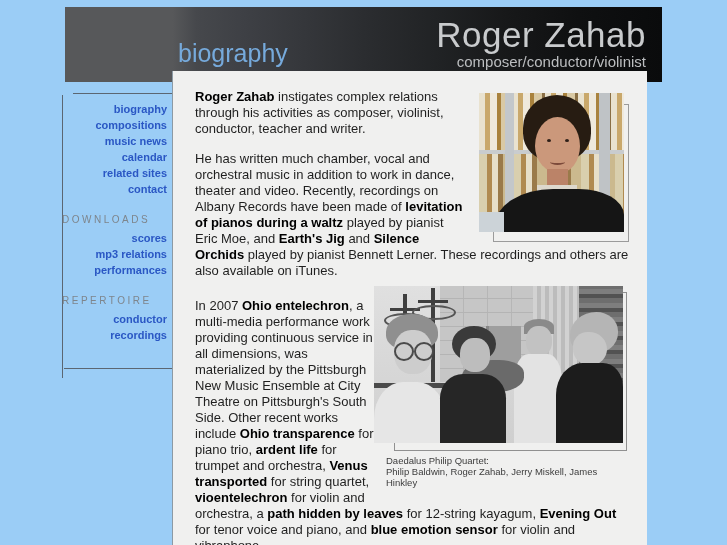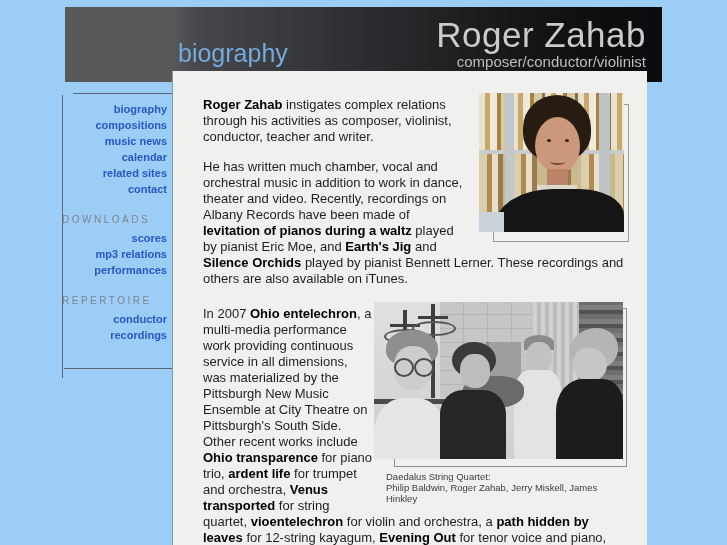--- a/index.html
+++ b/index.html
@@ -54,21 +54,21 @@
 
   
   .content{
     position:absolute;left:172px;top:71px;width:475px;height:474px;
     background:#f0f0ef;border-left:1px solid #8c9aa4;box-sizing:border-box;
   }
   .main-text{
     position:absolute;left:18px;top:14px;width:446px;
     font-size:13px;line-height:16px;color:#1f1f1f;
   }
-  .main-text p{margin:12px;}
+  .main-text p{margin:4px;}
   .main-text p b{color:#000;}
   .p2{margin-top:14px !important;}
   .p3{margin-top:19px !important;}
 
   
   .photo1-wrap{
     float:right;width:145px;height:147px;margin:8px 13px 6px 14px;
     position:relative;
   }
   .photo1-wrap .offset-frame{
@@ -235,21 +235,21 @@
           <div class="p2-a-glass r"></div>
           <div class="p2-a-body"></div>
           <div class="p2-b-hair"></div>
           <div class="p2-b-face"></div>
           <div class="p2-b-body"></div>
           <div class="p2-d-hair"></div>
           <div class="p2-d-face"></div>
           <div class="p2-d-body"></div>
         </div>
         <div class="caption">
-          <div>Daedalus String Quartet:</div>
+          <div>Daedalus Philip Quartet:</div>
           <div>Philip Baldwin, Roger Zahab, Jerry Miskell, James Hinkley</div>
         </div>
       </div>
 
       <p class="p3"><span>In 2007 </span><b>Ohio entelechron</b><span>, a multi-media performance work providing continuous service in all dimensions, was materialized by the Pittsburgh New Music Ensemble at City Theatre on Pittsburgh's South Side. Other recent works include </span><b>Ohio transparence</b><span> for piano trio, </span><b>ardent life</b><span> for trumpet and orchestra, </span><b>Venus transported</b><span> for string quartet, </span><b>vioentelechron</b><span> for violin and orchestra, a </span><b>path hidden by leaves</b><span> for 12-string kayagum, </span><b>Evening Out</b><span> for tenor voice and piano, and </span><b>blue emotion sensor</b><span> for violin and vibraphone.</span></p>
 
     </div>
   </div>
 
 </div>

